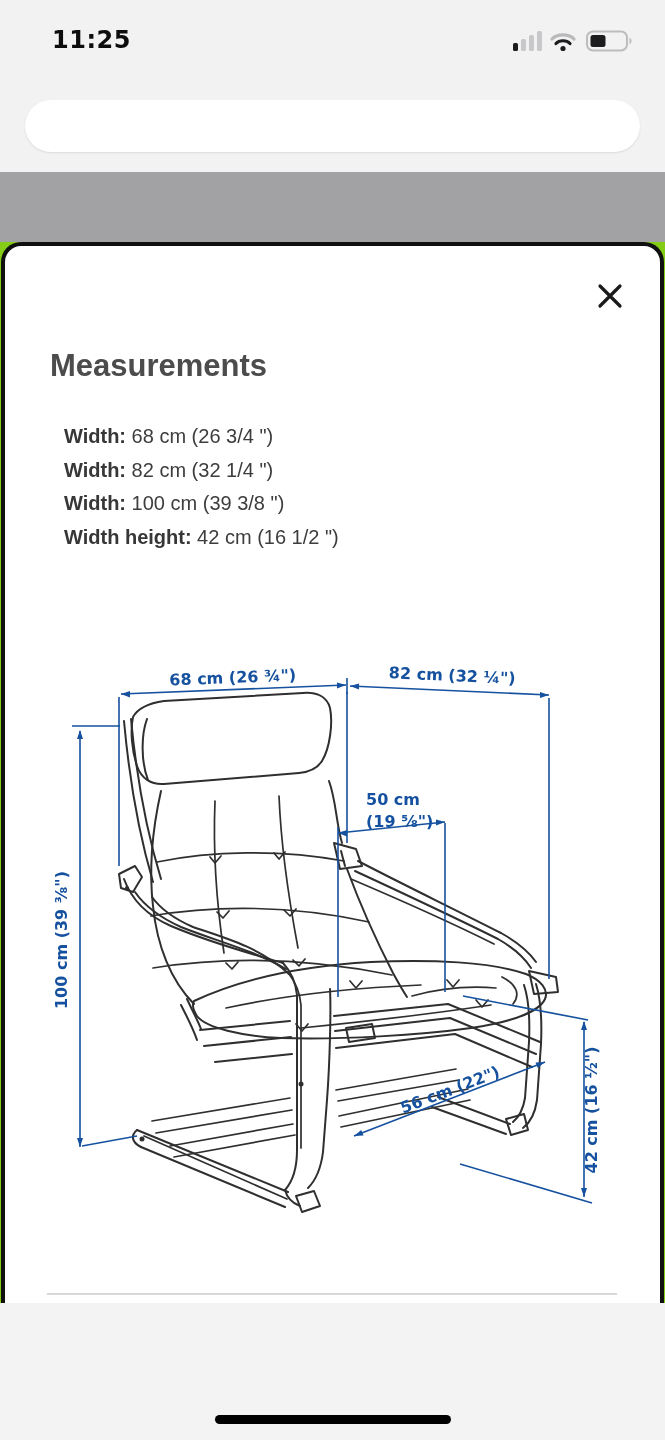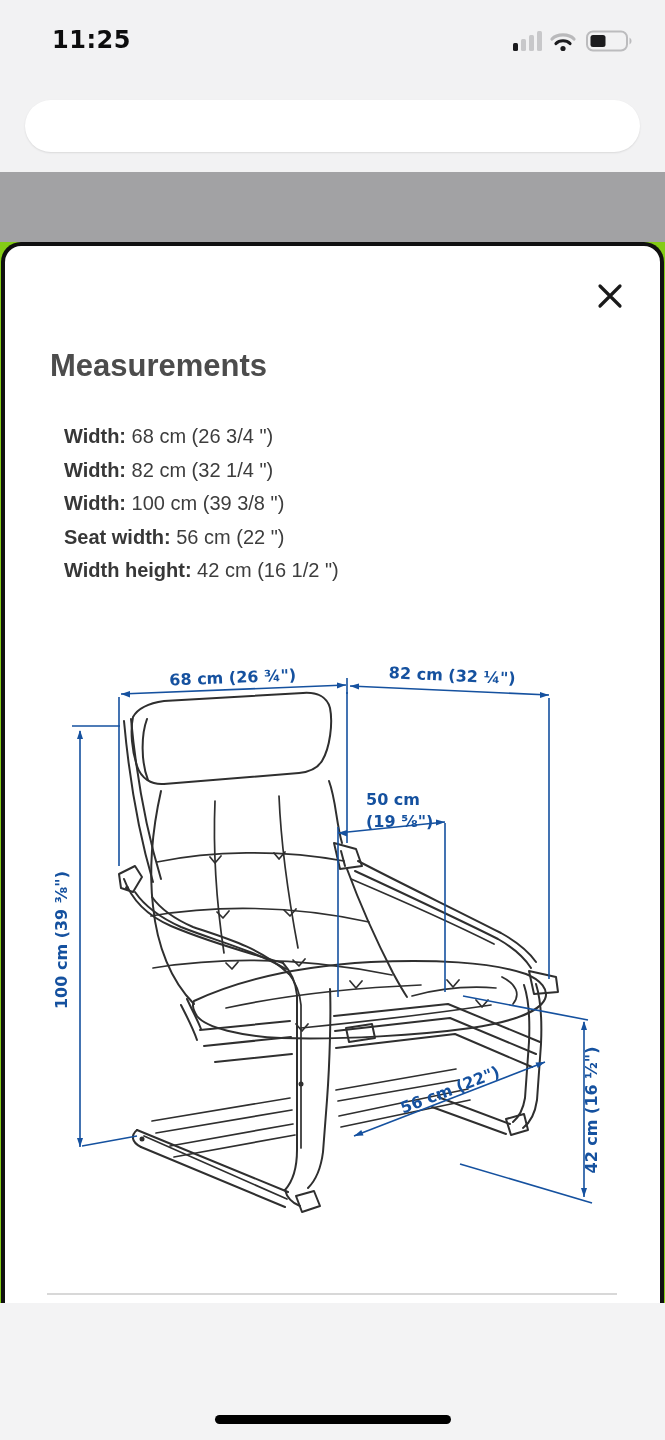--- a/index.html
+++ b/index.html
@@ -98,21 +98,20 @@
   <svg class="close-btn" viewBox="0 0 32 32">
     <path d="M6,6 L26,26 M26,6 L6,26" stroke="#1a1a1a" stroke-width="3.2" stroke-linecap="round"></path>
   </svg>
 
   <div class="sheet-title">Measurements</div>
 
   <div class="meas-list">
     <div><b>Width:</b><span> 68 cm (26 3/4 ")</span></div>
     <div><b>Width:</b><span> 82 cm (32 1/4 ")</span></div>
     <div><b>Width:</b><span> 100 cm (39 3/8 ")</span></div>
-    <div><b>Seat width:</b><span> 56 cm (22 ")</span></div>
     <div><b>Width height:</b><span> 42 cm (16 1/2 ")</span></div>
   </div>
 
   <svg class="diagram" width="665" height="660" viewBox="0 630 665 660">
 
     <g class="chair">
 
       <path d="M133,717 C138,708 150,703 164,701 L303,693 C317,692 327,697 330,708 C333,723 330,748 322,761 C317,769 309,772 299,773 L164,784 C151,785 141,778 137,766 C132,751 130,731 133,717 Z"></path>
       <path d="M147,719 C141,735 141,762 148,780"></path>
 

